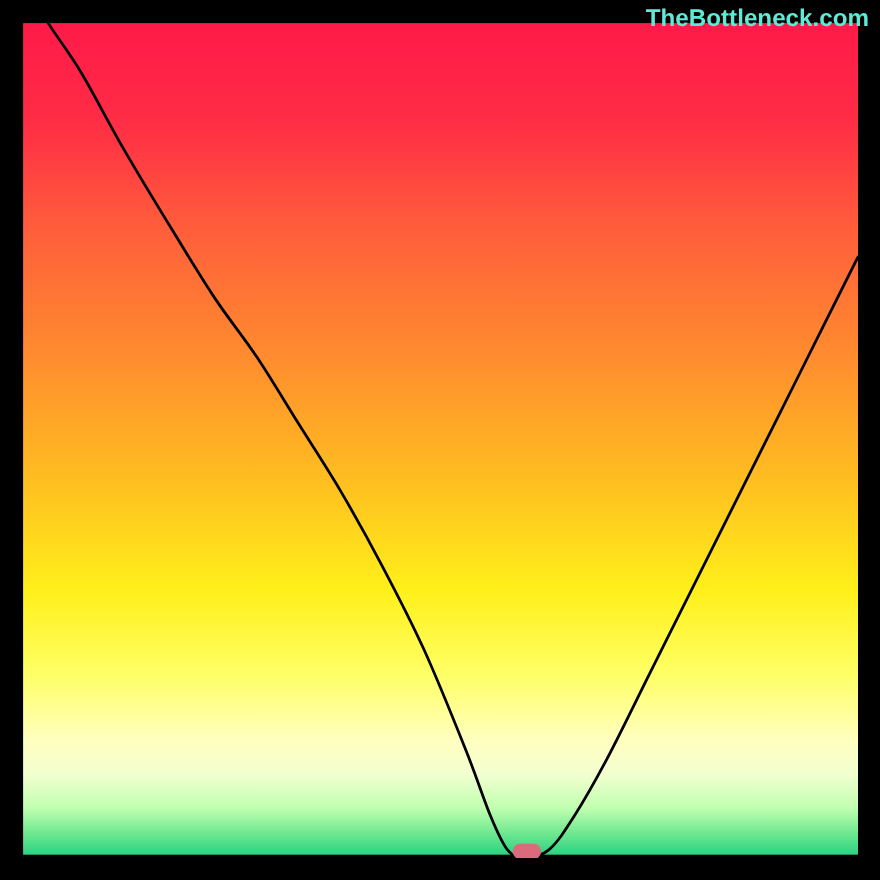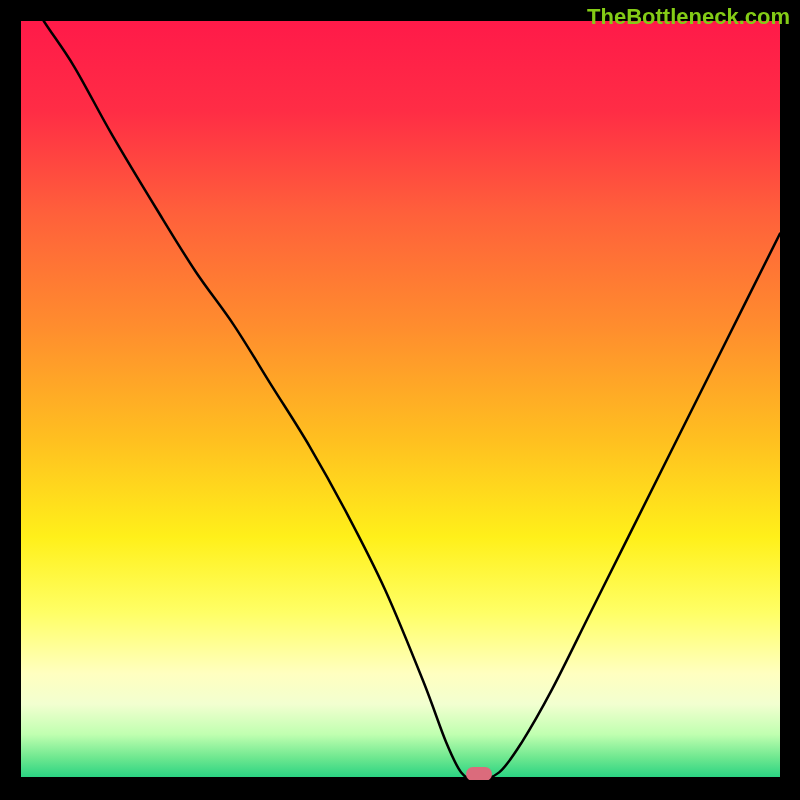--- a/index.html
+++ b/index.html
@@ -16,21 +16,21 @@
     height: 800px;
     background: #000;
   }
   .watermark {
     position: absolute;
     top: 4px;
     right: 10px;
     font-family: Arial, Helvetica, sans-serif;
     font-size: 22px;
     font-weight: 600;
-    color: #84cc16;
+    color: #5eead4;
     z-index: 50;
     user-select: none;
   }
   .plot-area {
     position: absolute;
     left: 21px;
     top: 21px;
     width: 759px;
     height: 759px;
     overflow: hidden;

